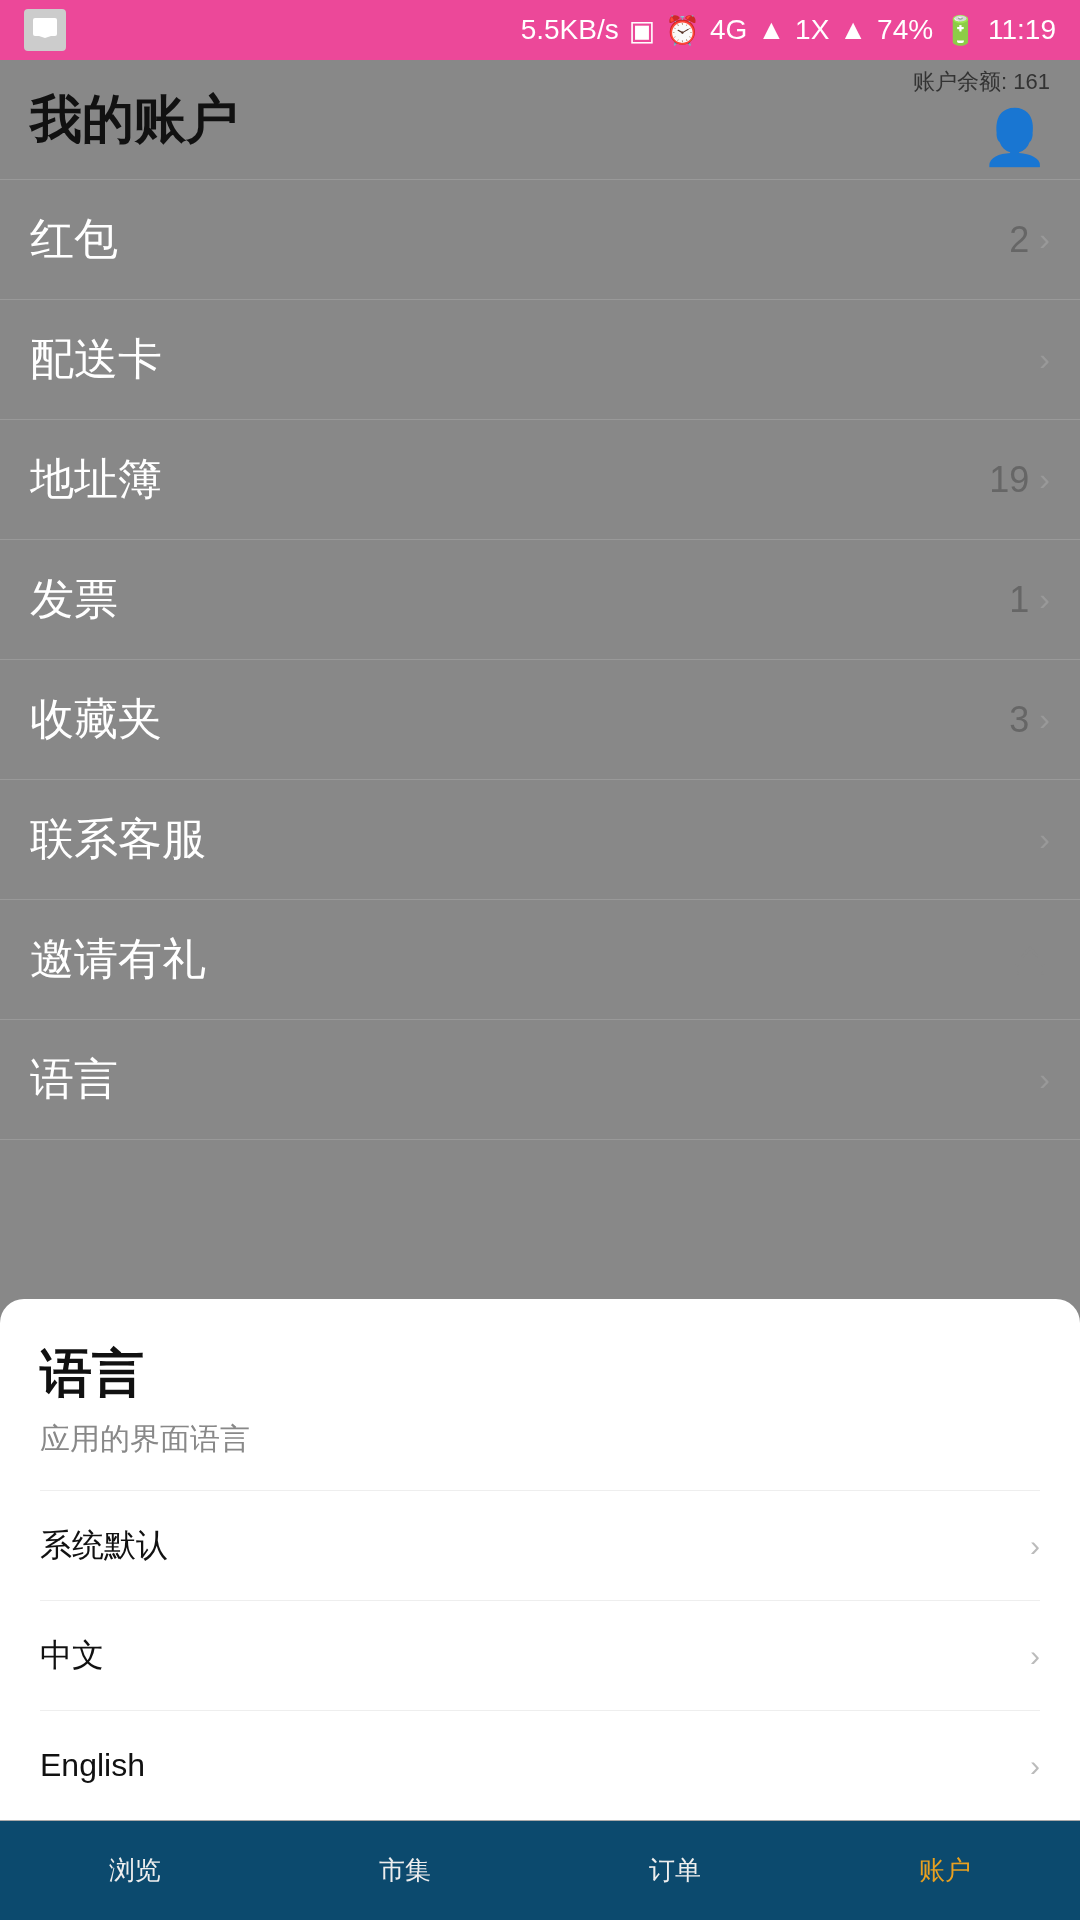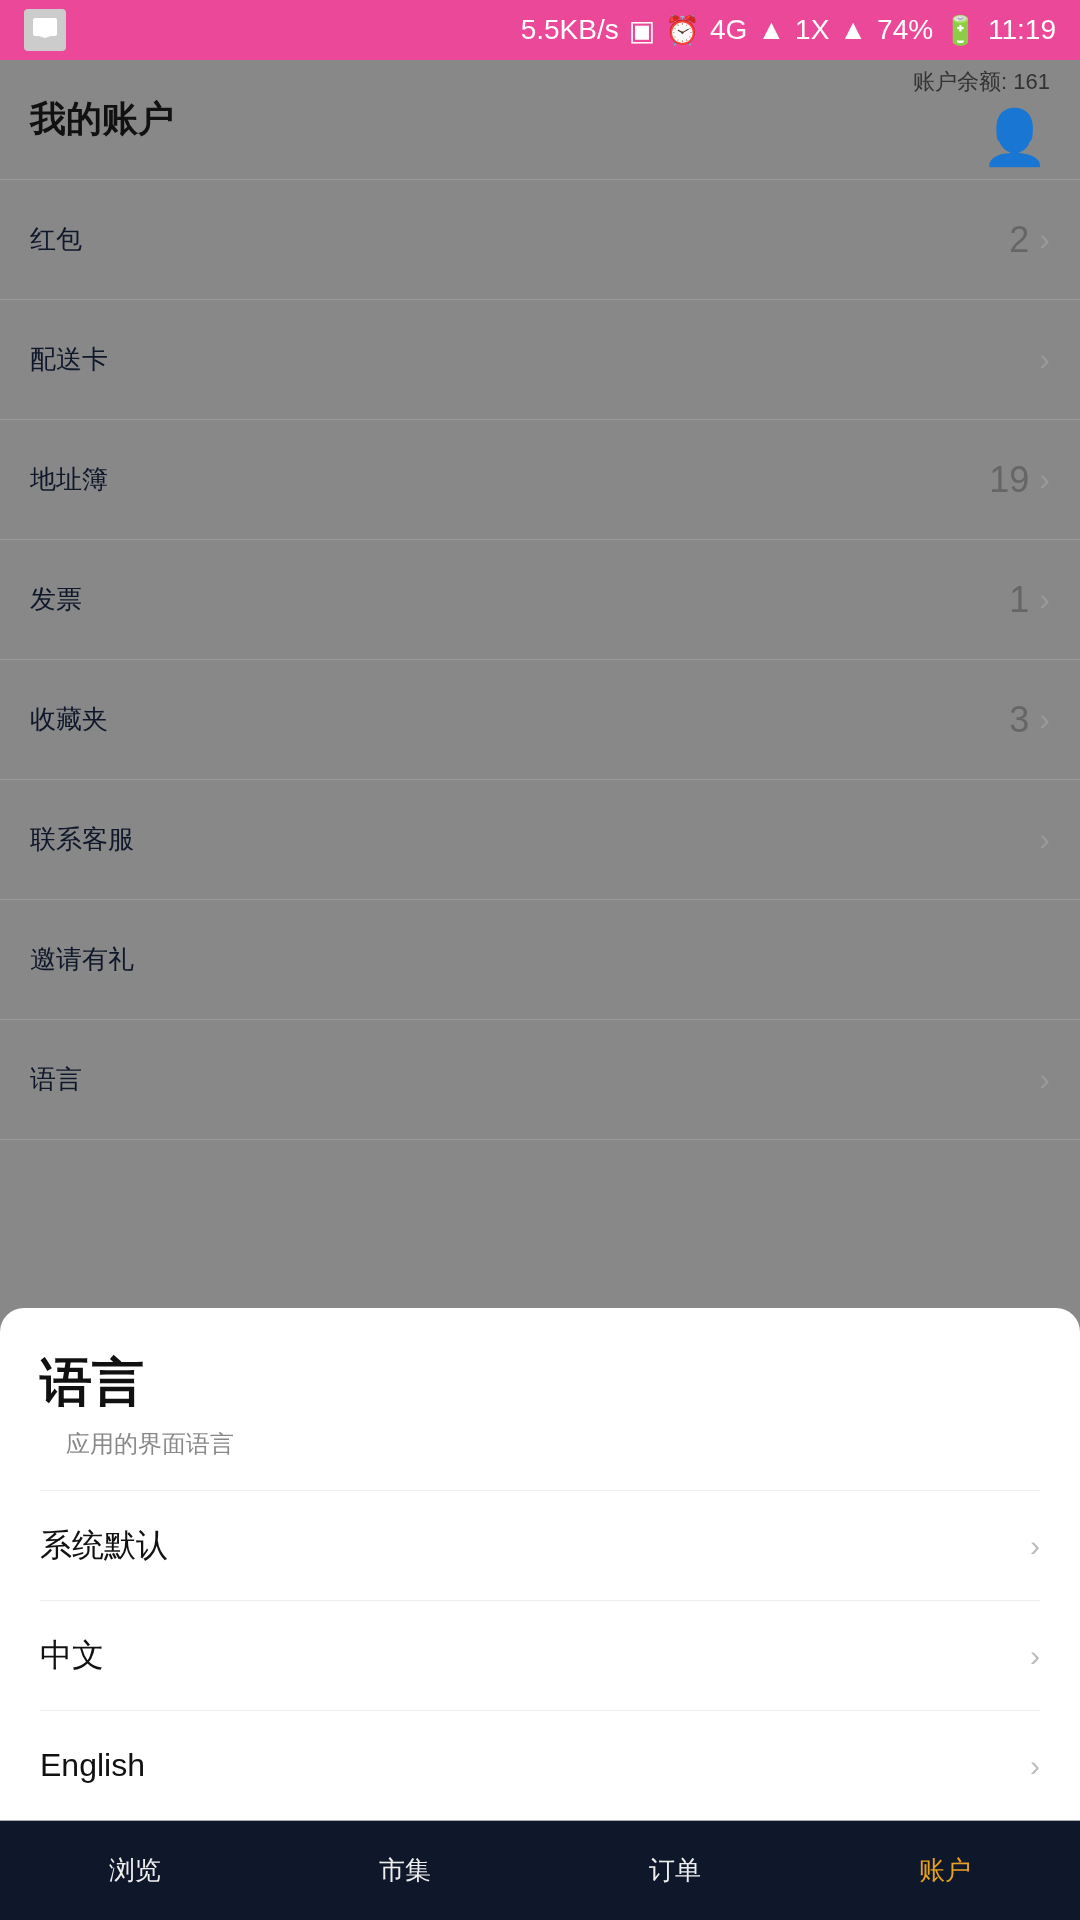--- a/index.html
+++ b/index.html
@@ -46,21 +46,21 @@
       height: 120px;
       background: #888888;
       display: flex;
       align-items: center;
       justify-content: space-between;
       padding: 0 30px;
       border-bottom: 1px solid #999;
     }
 
     .header-title {
-      font-size: 36px;
+      font-size: 52px;
       font-weight: bold;
       color: #111;
     }
 
     .header-right {
       display: flex;
       flex-direction: column;
       align-items: flex-end;
       gap: 6px;
     }
@@ -94,22 +94,22 @@
       height: 120px;
       display: flex;
       align-items: center;
       justify-content: space-between;
       padding: 0 30px;
       border-bottom: 1px solid #999;
       cursor: pointer;
     }
 
     .menu-item-left {
-      font-size: 26px;
-      color: #0f172a;
+      font-size: 44px;
+      color: #ffffff;
       font-weight: 400;
     }
 
     .menu-item-right {
       display: flex;
       align-items: center;
       gap: 10px;
       color: #666;
       font-size: 36px;
     }
@@ -119,21 +119,21 @@
       color: #999;
     }
 
     
     .bottom-nav {
       position: fixed;
       bottom: 0;
       left: 0;
       width: 1080px;
       height: 100px;
-      background: #0f172a;
+      background: #0c4a6e;
       display: flex;
       align-items: center;
       justify-content: space-around;
       border-top: 1px solid #aaa;
       z-index: 10;
     }
 
     .nav-item {
       display: flex;
       flex-direction: column;
@@ -165,24 +165,23 @@
     }
 
     .sheet-title {
       font-size: 52px;
       font-weight: bold;
       color: #111;
       margin-bottom: 10px;
     }
 
     .sheet-subtitle {
-      font-size: 24px;
+      font-size: 30px;
       color: #888;
       margin-bottom: 30px;
-      margin-left: 26px;
     }
 
     .sheet-item {
       width: 100%;
       height: 110px;
       display: flex;
       align-items: center;
       justify-content: space-between;
       border-top: 1px solid #eee;
       cursor: pointer;

